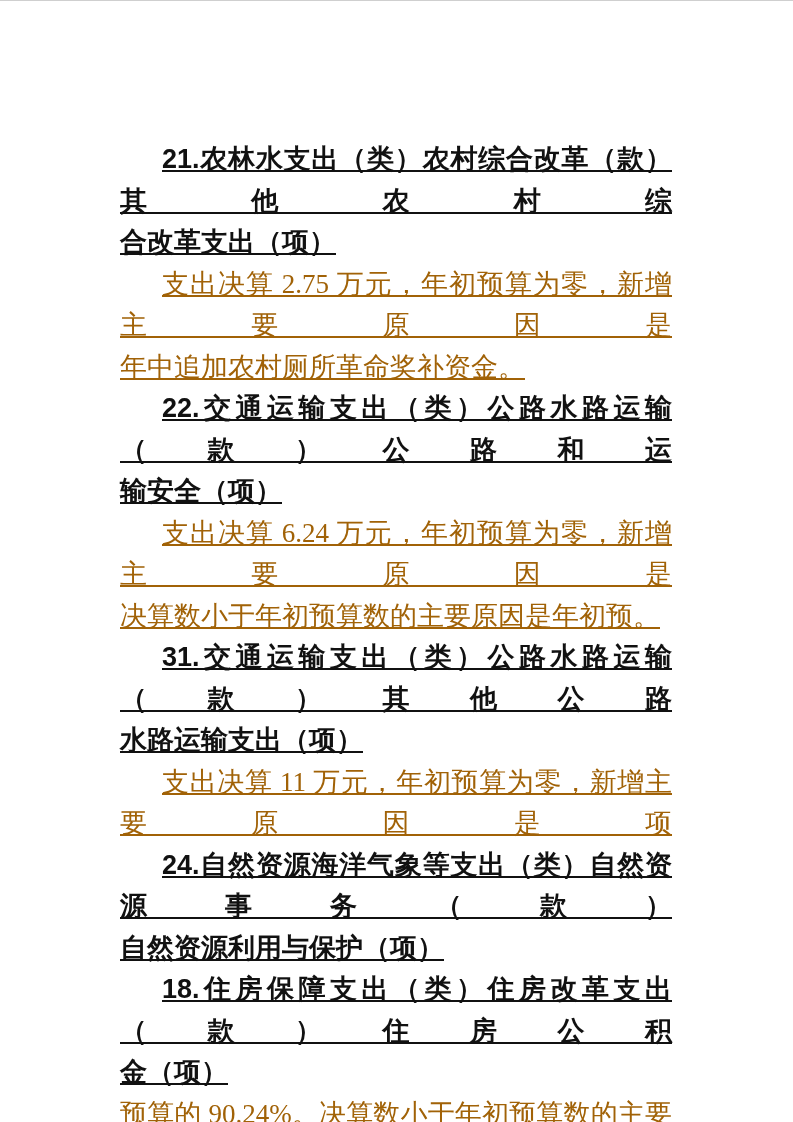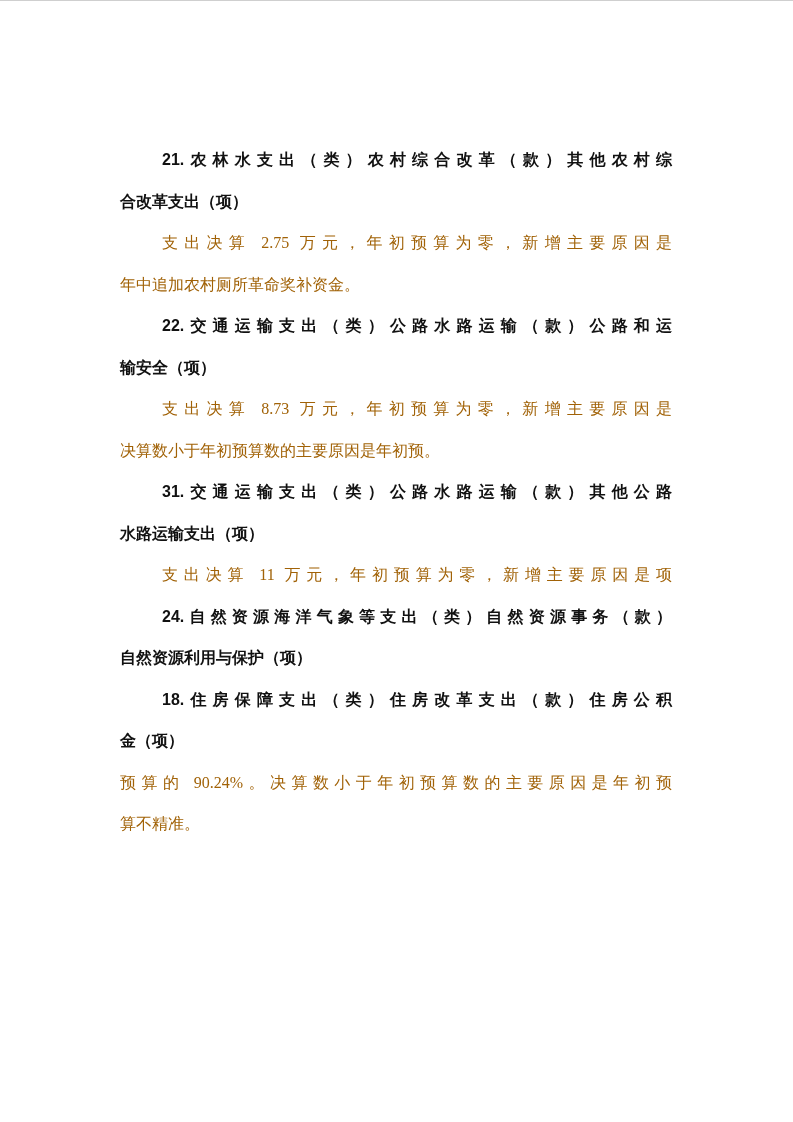--- a/index.html
+++ b/index.html
@@ -22,25 +22,26 @@
     background: #cfcfcf;
   }
   .content {
     position: absolute;
     left: 120px;
     top: 139px;
     width: 552px;
   }
   .section { margin: 0; }
   .line {
-    font-size: 16px;
+    font-size: 27px;
     line-height: 41.5px;
     text-align: justify;
     
     text-align-last: justify;
+    text-decoration: underline;
   }
   .line.para-end {
     text-align-last: left;
   }
   .line.indent {
     text-indent: 42px;
   }
   .heading .line {
     font-family: "Liberation Sans", "DejaVu Sans", sans-serif;
     font-weight: 700;
@@ -67,21 +68,21 @@
           <div class="line indent">支出决算 2.75 万元，年初预算为零，新增主要原因是</div>
           <div class="line para-end">年中追加农村厕所革命奖补资金。</div>
         </div>
       </div>
       <div class="section">
         <div class="heading">
           <div class="line indent">22.交通运输支出（类）公路水路运输（款）公路和运</div>
           <div class="line para-end">输安全（项）</div>
         </div>
         <div class="bodytext">
-          <div class="line indent">支出决算 8.73 万元，年初预算为零，新增主要原因是</div>
+          <div class="line indent">支出决算 6.24 万元，年初预算为零，新增主要原因是</div>
           <div class="line para-end">决算数小于年初预算数的主要原因是年初预。</div>
         </div>
       </div>
       <div class="section">
         <div class="heading">
           <div class="line indent">31.交通运输支出（类）公路水路运输（款）其他公路</div>
           <div class="line para-end">水路运输支出（项）</div>
         </div>
         <div class="bodytext">
           <div class="line indent">支出决算 11 万元，年初预算为零，新增主要原因是项</div>

